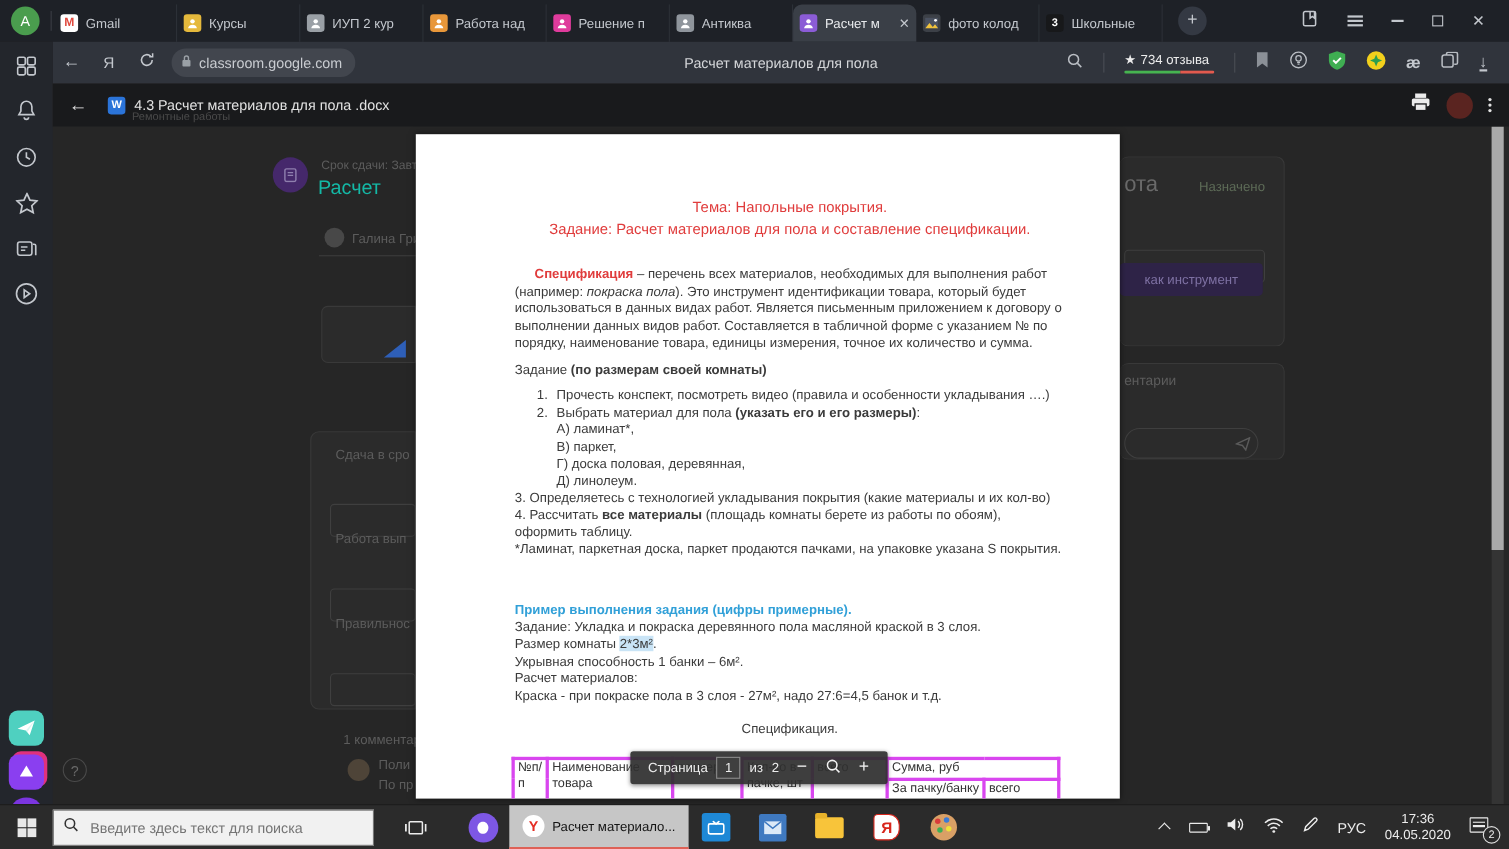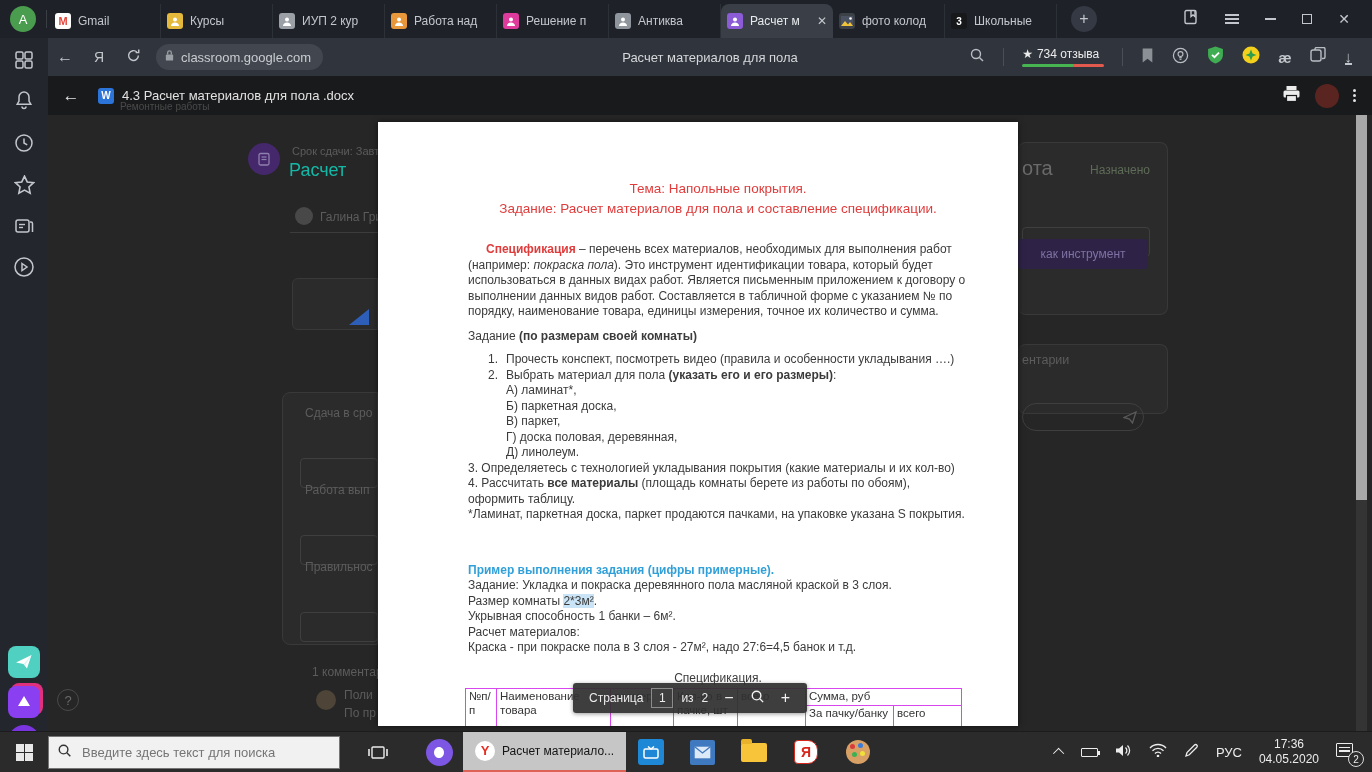--- a/index.html
+++ b/index.html
@@ -67,21 +67,21 @@
   .page{position:absolute;left:378px;top:122px;width:640px;height:604px;background:#ffffff;overflow:hidden;box-shadow:0 0 6px rgba(0,0,0,.55);}
   .docflow{position:absolute;left:90px;top:57px;width:500px;font-size:12px;line-height:15.5px;color:#3b3b3b;}
   .dheading{text-align:center;font-size:13.5px;line-height:20px;}
   .b{font-weight:bold;}
   .i{font-style:italic;}
   .doc-par{margin-top:23px;text-indent:18px;}
   .numitem{margin-left:20px;display:flex;}
   .numitem .n{width:18px;flex:0 0 18px;}
   .subitem{margin-left:38px;}
   .doctable{position:absolute;left:87px;top:566px;border-collapse:collapse;font-size:11.5px;color:#333;}
-  .doctable td{border:1px solid #d946ef;padding:1px 3px;vertical-align:top;line-height:13.5px;margin-left:40px;}
+  .doctable td{border:3px solid #d946ef;padding:1px 3px;vertical-align:top;line-height:13.5px;margin-left:40px;}
 
   
   .pgtoolbar{position:absolute;left:573px;top:683px;width:234px;height:30px;background:rgba(47,47,47,.93);border-radius:3px;display:flex;align-items:center;color:#ededed;font-size:12px;z-index:8;box-shadow:0 1px 4px rgba(0,0,0,.4);}
   .pgbox{width:22px;height:20px;border:1px solid #8b8b8b;background:#3f3f3f;display:flex;align-items:center;justify-content:center;margin:0 8px;}
   .zbtn{font-size:16px;color:#f2f2f2;}
 
   
   .scrolltrack{position:absolute;left:1356px;top:115px;width:11px;height:616px;background:#343434;}
   .scrollthumb{position:absolute;left:0;top:0;width:11px;height:385px;background:#a9a9a9;}
 
@@ -385,21 +385,21 @@
   <div class="dimcard" style="left:1018px;top:142px;width:150px;height:173px;border-left:none;">
     <div class="dim" style="left:4px;top:14px;font-size:20px;color:#6a6a6a;">ота</div>
     <div class="dim" style="left:72px;top:20px;font-size:12px;color:#5d6b57;">Назначено</div>
     <div class="diminput" style="left:4px;top:56px;width:128px;height:30px;display:flex;align-items:center;padding-left:8px;">
         <span class="dim" style="position:static;font-size:12px;">вить или создать</span>
       </div>
     <div class="dim-btn" style="left:0px;top:96px;width:130px;height:30px;">
         <span>как инструмент</span>
       </div>
   </div>
-  <div class="dimcard" style="left:1018px;top:344px;width:150px;height:70px;border-left:none;">
+  <div class="dimcard" style="left:1018px;top:330px;width:150px;height:88px;border-left:none;">
     <div class="dim" style="left:4px;top:8px;font-size:12.5px;">ентарии</div>
     <div class="diminput" style="left:4px;top:30px;width:122px;height:28px;border-radius:14px;">
       <svg class="abs" style="right:6px;top:7px;" width="14" height="13" viewBox="0 0 14 13">
           <path d="M1 6.5L13 1 9.5 12 6.5 8z" fill="none" stroke="#5a5a5a" stroke-width="1.3"></path>
         </svg>
     </div>
   </div>
 
   <div class="page">
     <div class="docflow">
@@ -412,21 +412,20 @@
 
       <div class="numitem" style="margin-top:8px;">
           <span class="n">1.</span>
           <span>Прочесть конспект, посмотреть видео (правила и особенности укладывания ….)</span>
         </div>
       <div class="numitem">
           <span class="n">2.</span>
           <span><span>Выбрать материал для пола </span><span class="b">(указать его и его размеры)</span><span>:</span></span>
         </div>
       <div class="subitem">А) ламинат*,</div>
-      <div class="subitem">Б) паркетная доска,</div>
       <div class="subitem">В) паркет,</div>
       <div class="subitem">Г) доска половая, деревянная,</div>
       <div class="subitem">Д) линолеум.</div>
       <div>3. Определяетесь с технологией укладывания покрытия (какие материалы и их кол-во)</div>
       <div><span>4. Рассчитать </span><span class="b">все материалы</span><span> (площадь комнаты берете из работы по обоям), оформить таблицу.</span></div>
       <div>*Ламинат, паркетная доска, паркет продаются пачками, на упаковке указана S покрытия.</div>
 
       <div class="b" style="margin-top:40px;color:#31a0d8;">Пример выполнения задания (цифры примерные).</div>
       <div>Задание: Укладка и покраска деревянного пола масляной краской в 3 слоя.</div>
       <div><span>Размер комнаты </span><span style="background:#c9e4f6;">2*3м²</span><span>.</span></div>

